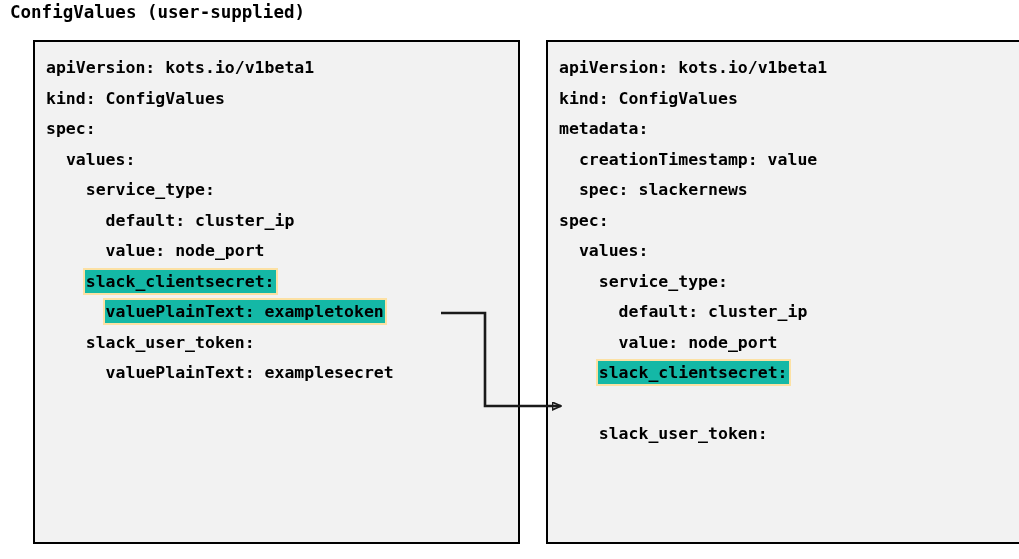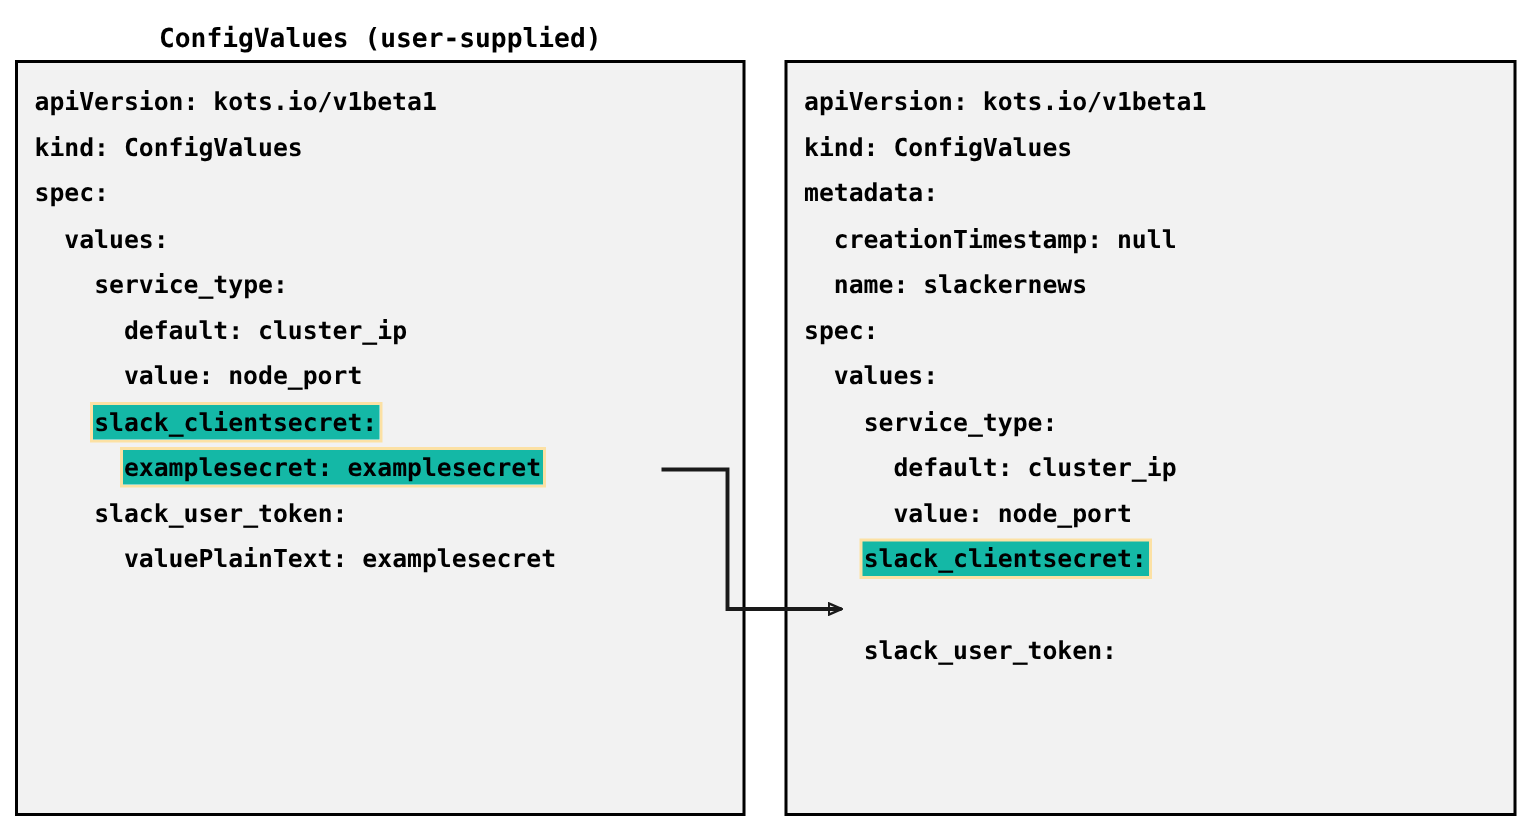--- a/index.html
+++ b/index.html
@@ -17,41 +17,41 @@
   }
 
   .diagram {
     position: absolute;
     inset: 0;
   }
 
   
   .panel-title {
     position: absolute;
-    top: 16px;
+    top: 2px;
     font-family: "DejaVu Sans Mono", "Liberation Mono", monospace;
     font-size: 17.5px;
     font-weight: bold;
     color: #000000;
-    text-align: center;
     white-space: nowrap;
     letter-spacing: 0px;
   }
   #title-left  { left: 10px;  width: 487px; }
   #title-right { left: 523px; width: 488px; }
 
   
   .panel {
     position: absolute;
     top: 40px;
     height: 504px;
     box-sizing: border-box;
     background: #f2f2f2;
     border: 2px solid #000000;
     overflow: hidden;
+    margin-left: 23px;
   }
   #panel-left  { left: 10px;  width: 487px; }
   #panel-right { left: 523px; width: 488px; }
 
   .code-block {
     position: absolute;
     left: 0;
     top: 0;
     padding: 11px 0 0 0;
   }
@@ -97,33 +97,33 @@
   <div class="panel" id="panel-left">
     <div class="code-block" id="code-left">
         <div class="code-line"><span></span><span class="seg">apiVersion: kots.io/v1beta1</span></div>
         <div class="code-line"><span></span><span class="seg">kind: ConfigValues</span></div>
         <div class="code-line"><span></span><span class="seg">spec:</span></div>
         <div class="code-line"><span>  </span><span class="seg">values:</span></div>
         <div class="code-line"><span>    </span><span class="seg">service_type:</span></div>
         <div class="code-line"><span>      </span><span class="seg">default: cluster_ip</span></div>
         <div class="code-line"><span>      </span><span class="seg">value: node_port</span></div>
         <div class="code-line hl"><span>    </span><span class="seg">slack_clientsecret:</span></div>
-        <div class="code-line hl"><span>      </span><span class="seg">examplesecret: examplesecret</span></div>
+        <div class="code-line hl"><span>      </span><span class="seg">valuePlainText: exampletoken</span></div>
         <div class="code-line"><span>    </span><span class="seg">slack_user_token:</span></div>
         <div class="code-line"><span>      </span><span class="seg">valuePlainText: examplesecret</span></div>
       </div>
   </div>
 
   <div class="panel" id="panel-right">
     <div class="code-block" id="code-right">
         <div class="code-line"><span></span><span class="seg">apiVersion: kots.io/v1beta1</span></div>
         <div class="code-line"><span></span><span class="seg">kind: ConfigValues</span></div>
         <div class="code-line"><span></span><span class="seg">metadata:</span></div>
-        <div class="code-line"><span>  </span><span class="seg">creationTimestamp: null</span></div>
-        <div class="code-line"><span>  </span><span class="seg">name: slackernews</span></div>
+        <div class="code-line"><span>  </span><span class="seg">creationTimestamp: value</span></div>
+        <div class="code-line"><span>  </span><span class="seg">spec: slackernews</span></div>
         <div class="code-line"><span></span><span class="seg">spec:</span></div>
         <div class="code-line"><span>  </span><span class="seg">values:</span></div>
         <div class="code-line"><span>    </span><span class="seg">service_type:</span></div>
         <div class="code-line"><span>      </span><span class="seg">default: cluster_ip</span></div>
         <div class="code-line"><span>      </span><span class="seg">value: node_port</span></div>
         <div class="code-line hl"><span>    </span><span class="seg">slack_clientsecret:</span></div>
         <div class="code-line hl"><span>      </span></div>
         <div class="code-line"><span>    </span><span class="seg">slack_user_token:</span></div>
         <div class="code-line"><span>      </span></div>
       </div>

